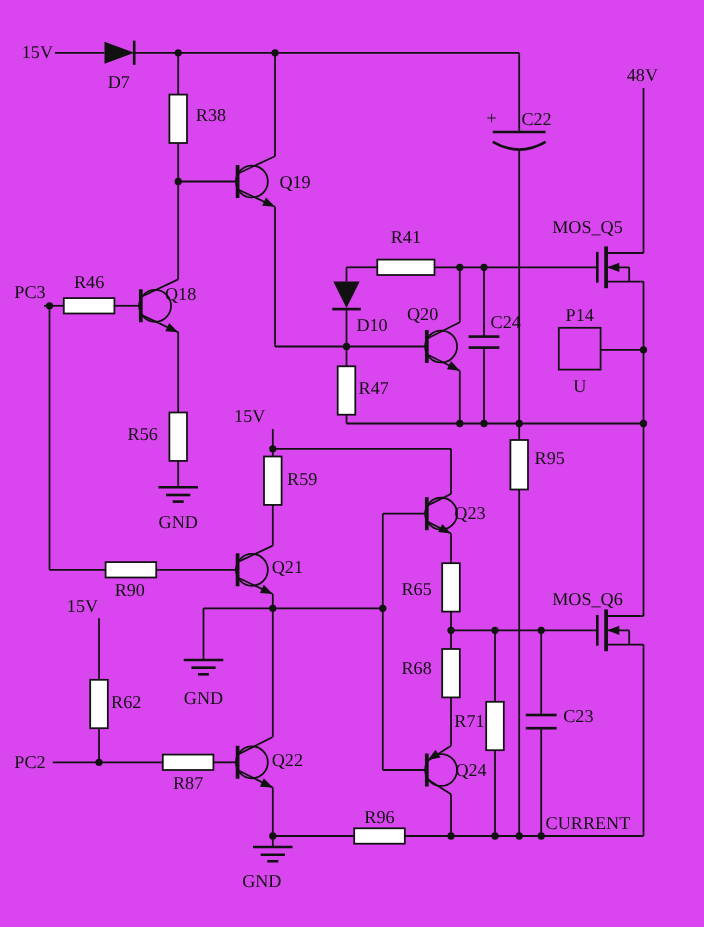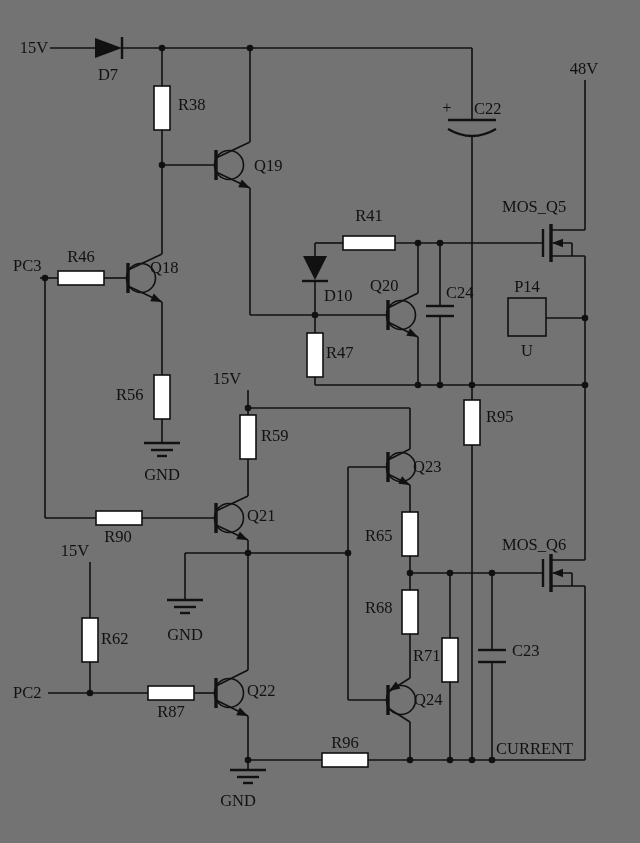--- a/index.html
+++ b/index.html
@@ -1,16 +1,16 @@
 <!DOCTYPE html>
 <html><head>
 <meta charset="utf-8">
 <style>
   html,body{margin:0;padding:0;background:#ffffff;}
-  .page{width:640px;height:843px;background:#737373;position:relative;}
+  .page{width:640px;height:843px;background:#d946ef;position:relative;}
   svg{display:block;}
   svg text{
     font-family:"Liberation Serif","DejaVu Serif",serif;
     font-size:16.5px;
     fill:#111;
   }
   .wire{stroke:#111;stroke-width:1.6;fill:none;}
   .thick{stroke:#111;stroke-width:3.4;fill:none;}
   .mid{stroke:#111;stroke-width:2.4;fill:none;}
   .box{fill:#fff;stroke:#111;stroke-width:1.6;}

